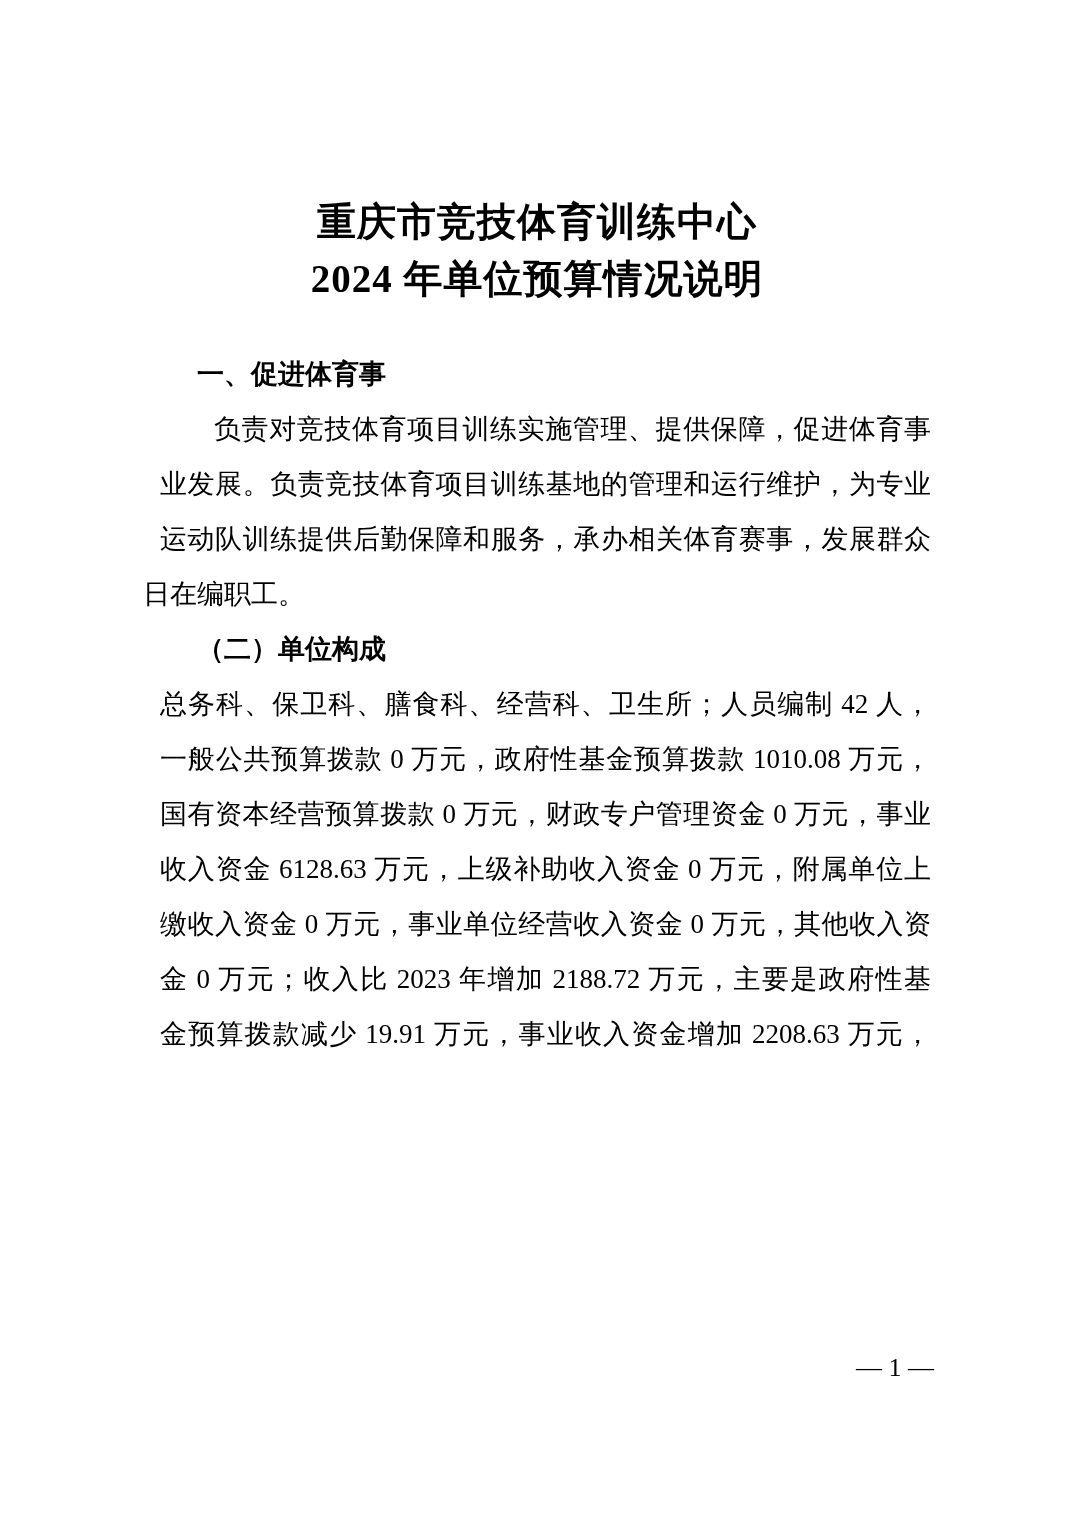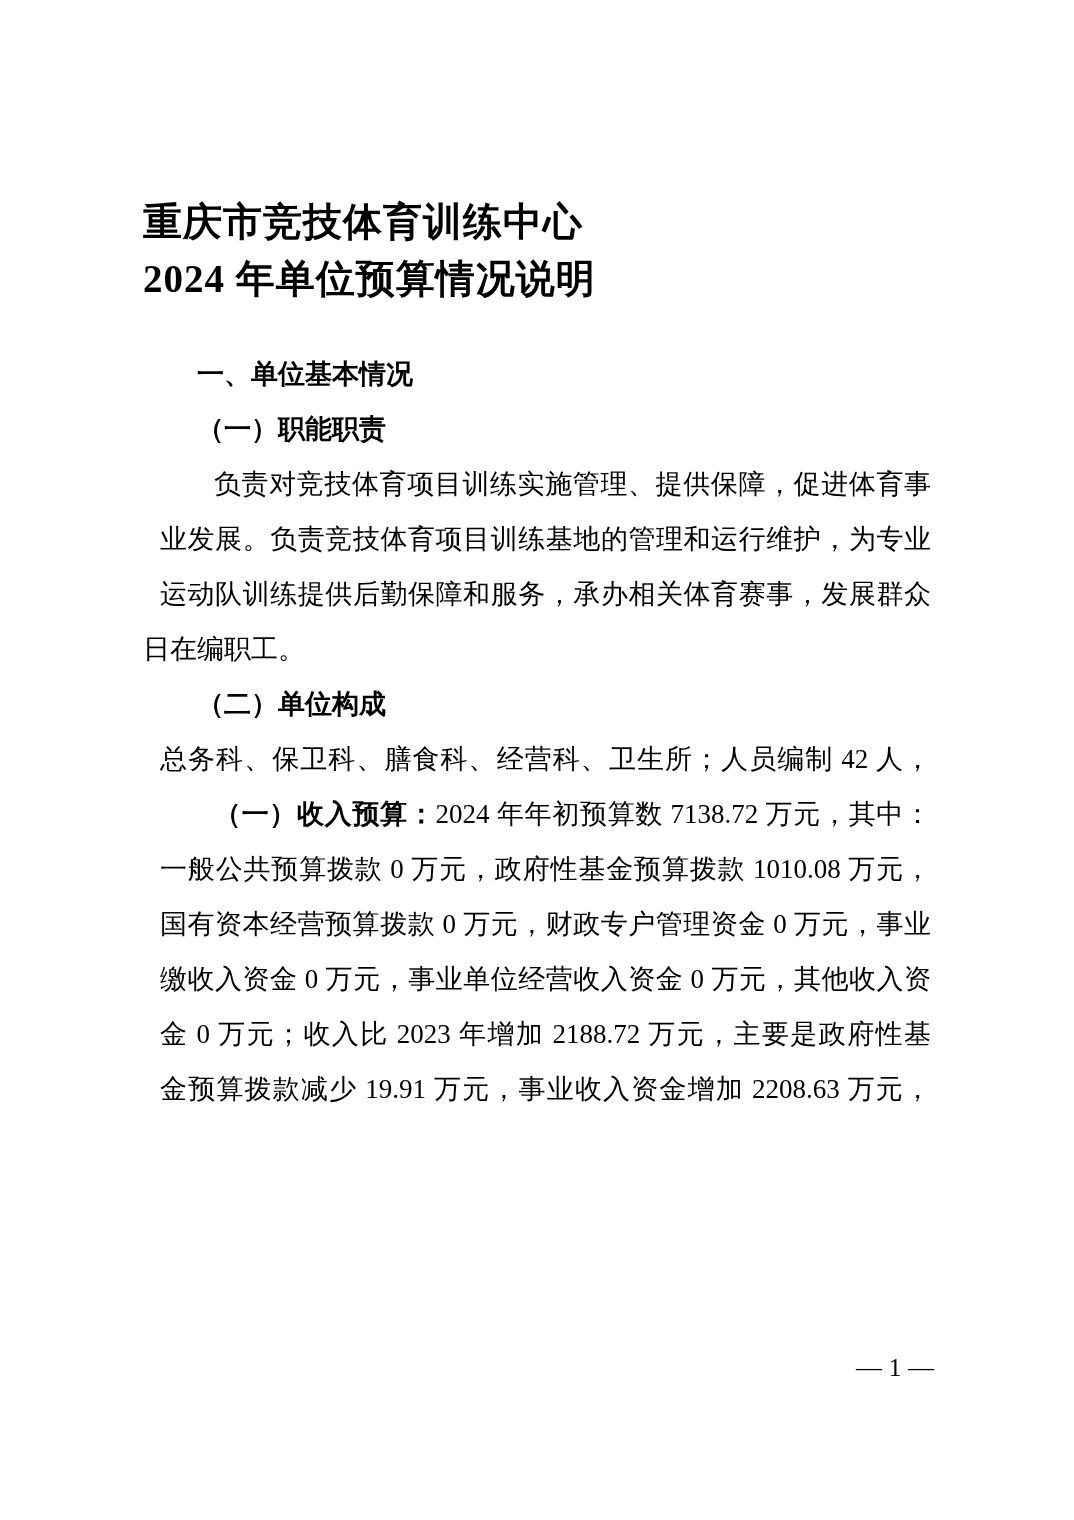--- a/index.html
+++ b/index.html
@@ -19,20 +19,21 @@
   .doc {
     position: absolute;
     left: 143px;
     top: 193px;
     width: 788px;
   }
   .title-line {
     font-size: 39px;
     line-height: 57px;
     font-weight: 700;
+    text-align: center;
     letter-spacing: 1px;
     white-space: nowrap;
   }
   .gap-after-title {
     height: 40px;
   }
   .line {
     font-size: 27px;
     line-height: 55px;
     height: 55px;
@@ -70,40 +71,37 @@
 <body>
 
 <div class="page">
   <div class="doc">
 
     <div class="title-line">重庆市竞技体育训练中心</div>
     <div class="title-line">2024 年单位预算情况说明</div>
 
     <div class="gap-after-title"></div>
 
-    <div class="line h-hei indent">一、单位基本情况</div>
+    <div class="line h-hei indent">一、促进体育事</div>
 
-    <div class="line h-kai indent">（一）职能职责</div>
 
     <div class="line justify indent">负责对竞技体育项目训练实施管理、提供保障，促进体育事</div>
     <div class="line justify">业发展。负责竞技体育项目训练基地的管理和运行维护，为专业</div>
     <div class="line justify">运动队训练提供后勤保障和服务，承办相关体育赛事，发展群众</div>
     <div class="line">日在编职工。</div>
 
     <div class="line h-kai indent">（二）单位构成</div>
 
     <div class="line justify">总务科、保卫科、膳食科、经营科、卫生所；人员编制 42 人，</div>
 
 
-    <div class="line justify indent">
-      <span class="lead-bold">（一）收入预算：</span><span>2024 年年初预算数 7138.72 万元，其中：</span>
-    </div>
 
     <div class="line justify">一般公共预算拨款 0 万元，政府性基金预算拨款 1010.08 万元，</div>
     <div class="line justify">国有资本经营预算拨款 0 万元，财政专户管理资金 0 万元，事业</div>
+    <div class="line justify">收入资金 6128.63 万元，上级补助收入资金 0 万元，附属单位上</div>
     <div class="line justify">缴收入资金 0 万元，事业单位经营收入资金 0 万元，其他收入资</div>
     <div class="line justify">金 0 万元；收入比 2023 年增加 2188.72 万元，主要是政府性基</div>
     <div class="line justify">金预算拨款减少 19.91 万元，事业收入资金增加 2208.63 万元，</div>
 
   </div>
 
   <div class="footer-page-number">— 1 —</div>
 </div>
 
 </body></html>

